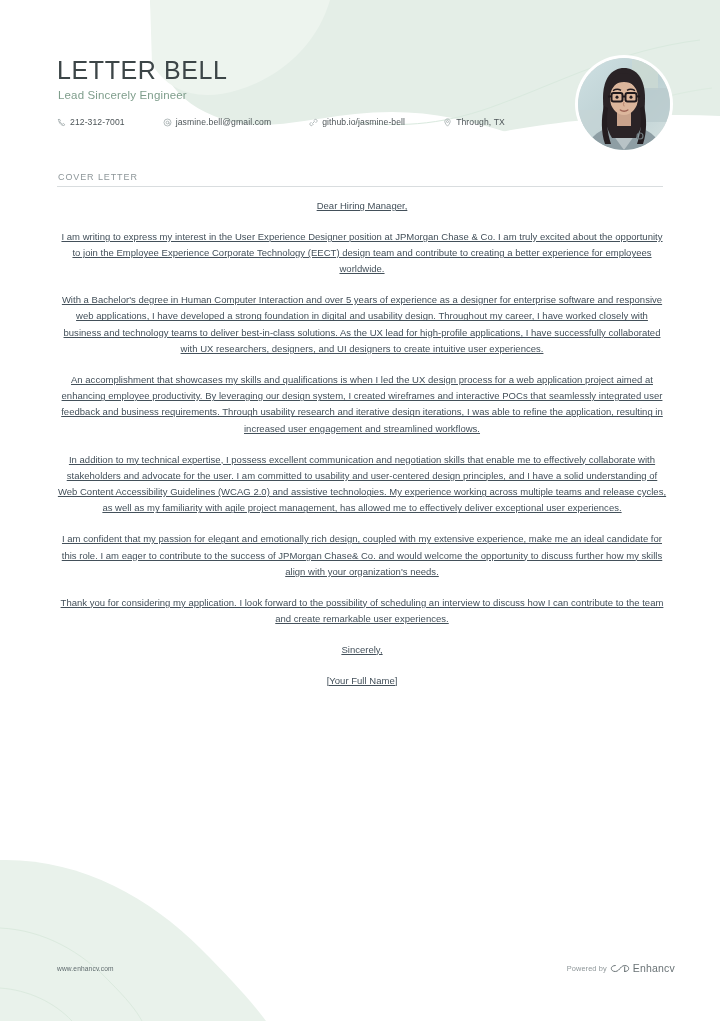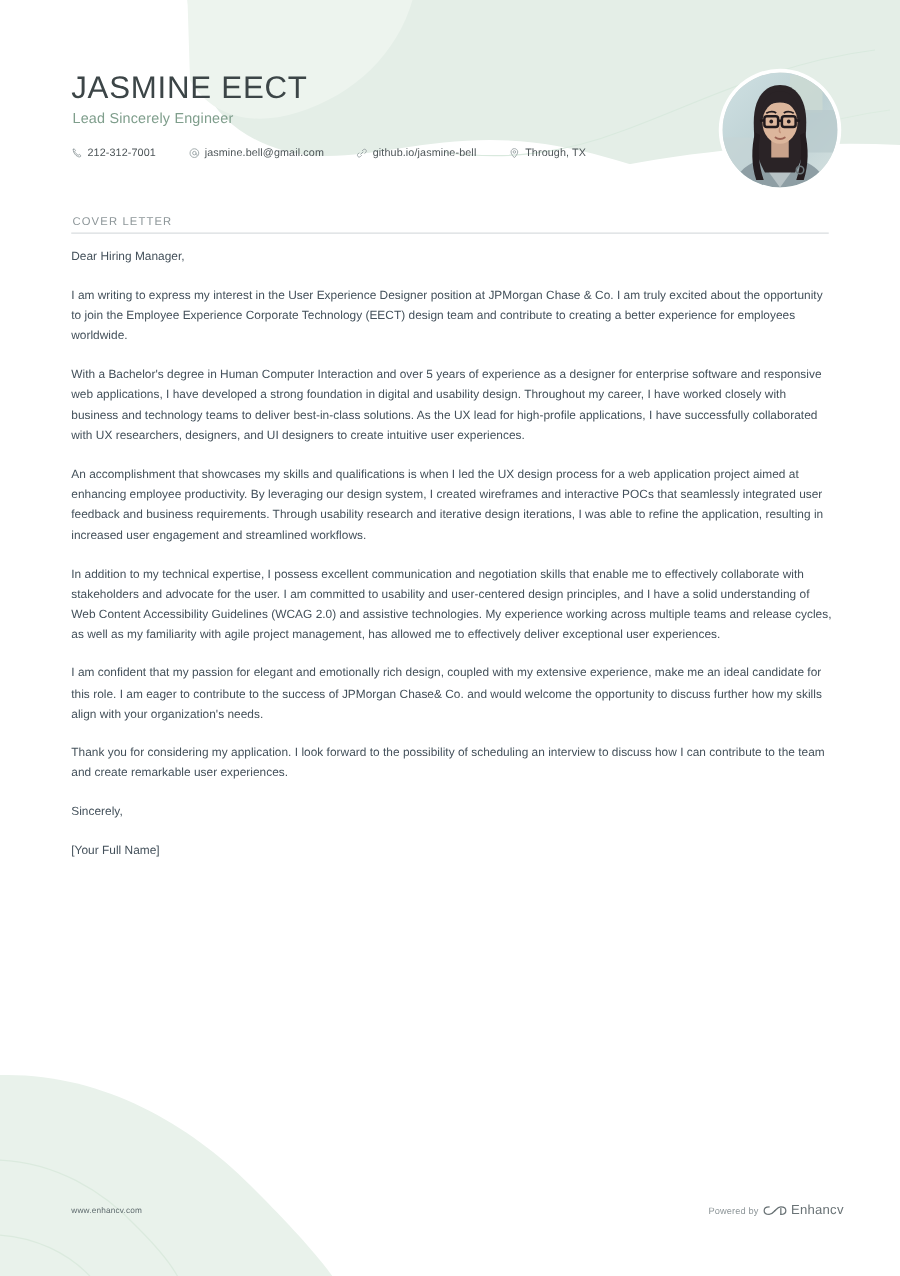--- a/index.html
+++ b/index.html
@@ -57,21 +57,21 @@
     color: #7f9e8c;
     letter-spacing: 0.15px;
   }
 
   .contact-row {
     position: absolute;
     left: 57px;
     top: 117px;
     display: flex;
     align-items: center;
-    gap: 4px;
+    gap: 16px;
   }
 
   .contact-item {
     display: flex;
     align-items: center;
     gap: 4px;
     margin-right: 22px;
     font-size: 8.6px;
     color: #4d5558;
     letter-spacing: 0.1px;
@@ -130,21 +130,22 @@
     top: 198px;
     width: 610px;
   }
 
   .letter p {
     font-size: 9.5px;
     line-height: 16.3px;
     color: #43505a;
     letter-spacing: 0.02px;
     margin: 0 0 14.5px 0;
-    text-align: left;
+    text-align: center;
+    text-decoration: underline;
   }
   .letter p.tight { margin-bottom: 4px; }
   .letter p:last-child { margin-bottom: 0; }
 
   
   .footer-url {
     position: absolute;
     left: 57px;
     top: 965px;
     font-size: 6.6px;
@@ -192,21 +193,21 @@
              C560,121 640,112 720,116 L720,200 L0,200 Z"></path>
 
     <path fill="#e4eee7" d="M0,876 C60,868 112,886 158,918 C206,952 236,988 262,1021 L0,1021 Z"></path>
     <path fill="#e9f2eb" d="M0,860 C80,858 150,898 200,948 C232,980 252,1002 266,1021 L0,1021 Z"></path>
     <path fill="none" stroke="#dbeade" stroke-width="1" d="M0,928 C44,930 82,952 110,982 C126,998 136,1010 142,1021"></path>
     <path fill="none" stroke="#dbeade" stroke-width="1" d="M0,988 C28,990 54,1002 72,1021"></path>
   </svg>
 
   <div class="header">
 
-    <div class="name">JASMINE EECT</div>
+    <div class="name">LETTER BELL</div>
     <div class="job-title">Lead Sincerely Engineer</div>
 
     <div class="contact-row">
 
       <div class="contact-item">
         <span class="ci-icon">
           <svg viewBox="0 0 16 16" width="9" height="9" fill="none" stroke="currentColor" stroke-width="1.4" stroke-linecap="round">
             <path d="M3 2.5 C3 2.5 4.2 2 4.8 2.6 L6 4.4 L4.8 5.8 C5.4 7.6 8.2 10.2 10 11 L11.4 9.8 L13.2 11 C13.8 11.6 13.3 12.8 13.3 12.8 C12 14 9.4 13.4 6.6 11 C4 8.6 2.4 5.2 3 2.5 Z"></path>
           </svg>
         </span>

